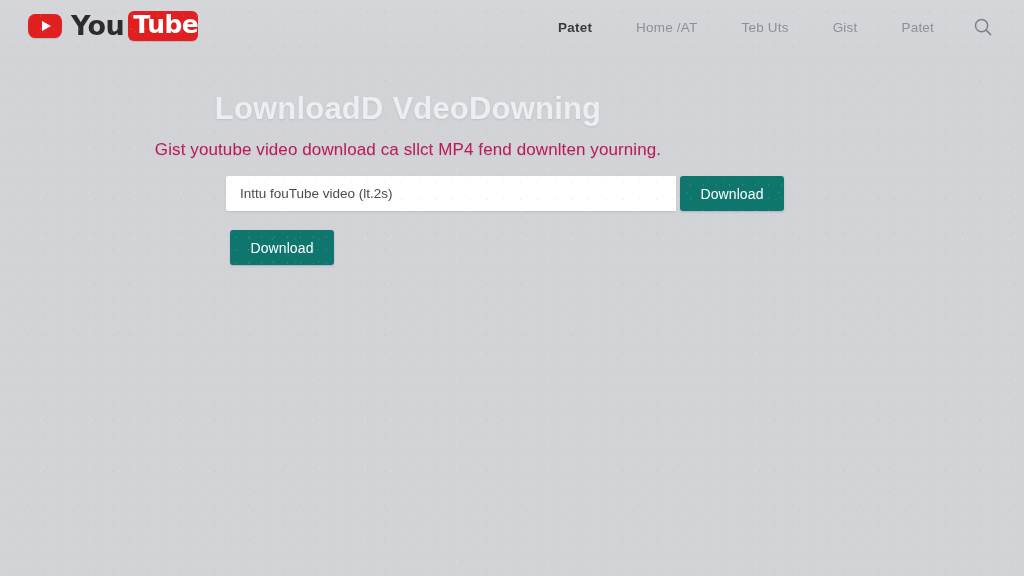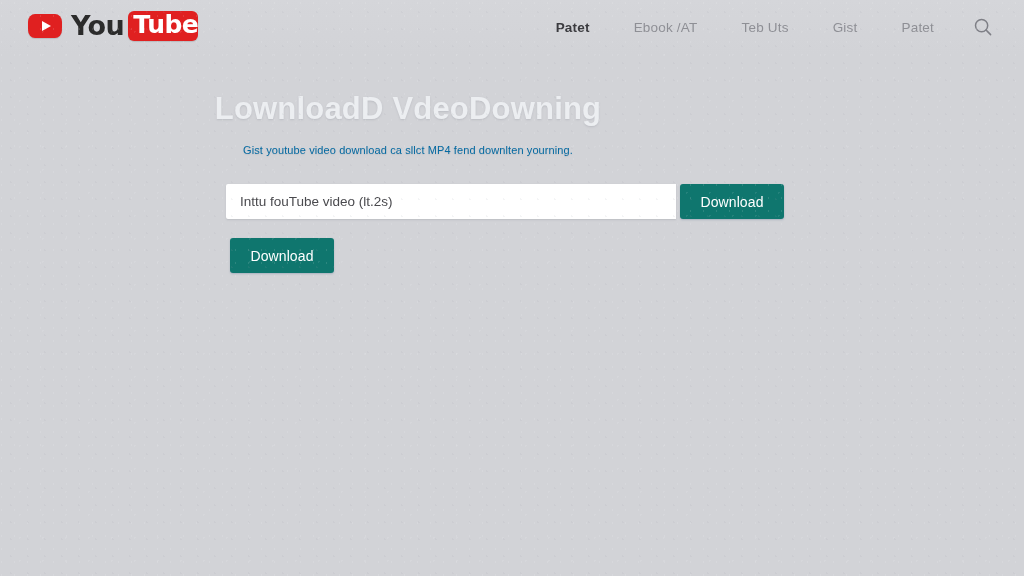--- a/index.html
+++ b/index.html
@@ -143,31 +143,31 @@
     font-size: 31px;
     font-weight: bold;
     color: #eceef1;
     letter-spacing: .2px;
     line-height: 42px;
     text-shadow: 0 1px 2px rgba(150,152,160,.35);
   }
 
   .hero-sub {
     margin-top: 10px;
-    font-size: 11px;
-    color: #0369a1;
+    font-size: 17px;
+    color: #be185d;
     letter-spacing: .1px;
     line-height: 20px;
     text-shadow: 0 1px 1px rgba(150,152,160,.25);
   }
 
   
   .forms {
     position: absolute;
-    top: 184px;
+    top: 176px;
     left: 226px;
     width: 558px;
     z-index: 15;
   }
 
   .form-row {
     display: flex;
     align-items: stretch;
     height: 35px;
     margin-bottom: 19px;
@@ -215,21 +215,21 @@
   <div class="logo">
     <span class="logo-play">
       <span class="tri"></span>
     </span>
     <span class="logo-you">You</span>
     <span class="logo-tube">Tube</span>
   </div>
 
   <nav class="nav">
     <span class="nav-item active">Patet</span>
-    <span class="nav-item">Ebook /AT</span>
+    <span class="nav-item">Home /AT</span>
     <span class="nav-item">Teb Uts</span>
     <span class="nav-item">Gist</span>
     <span class="nav-item">Patet</span>
 
     <span class="search-btn">
       <svg width="20" height="20" viewBox="0 0 20 20" fill="none" aria-hidden="true">
         <circle cx="8.6" cy="8.6" r="6.1" stroke="#7e7f86" stroke-width="1.5"></circle>
         <line x1="13.1" y1="13.1" x2="17.6" y2="17.6" stroke="#7e7f86" stroke-width="1.5" stroke-linecap="round"></line>
       </svg>
     </span>

